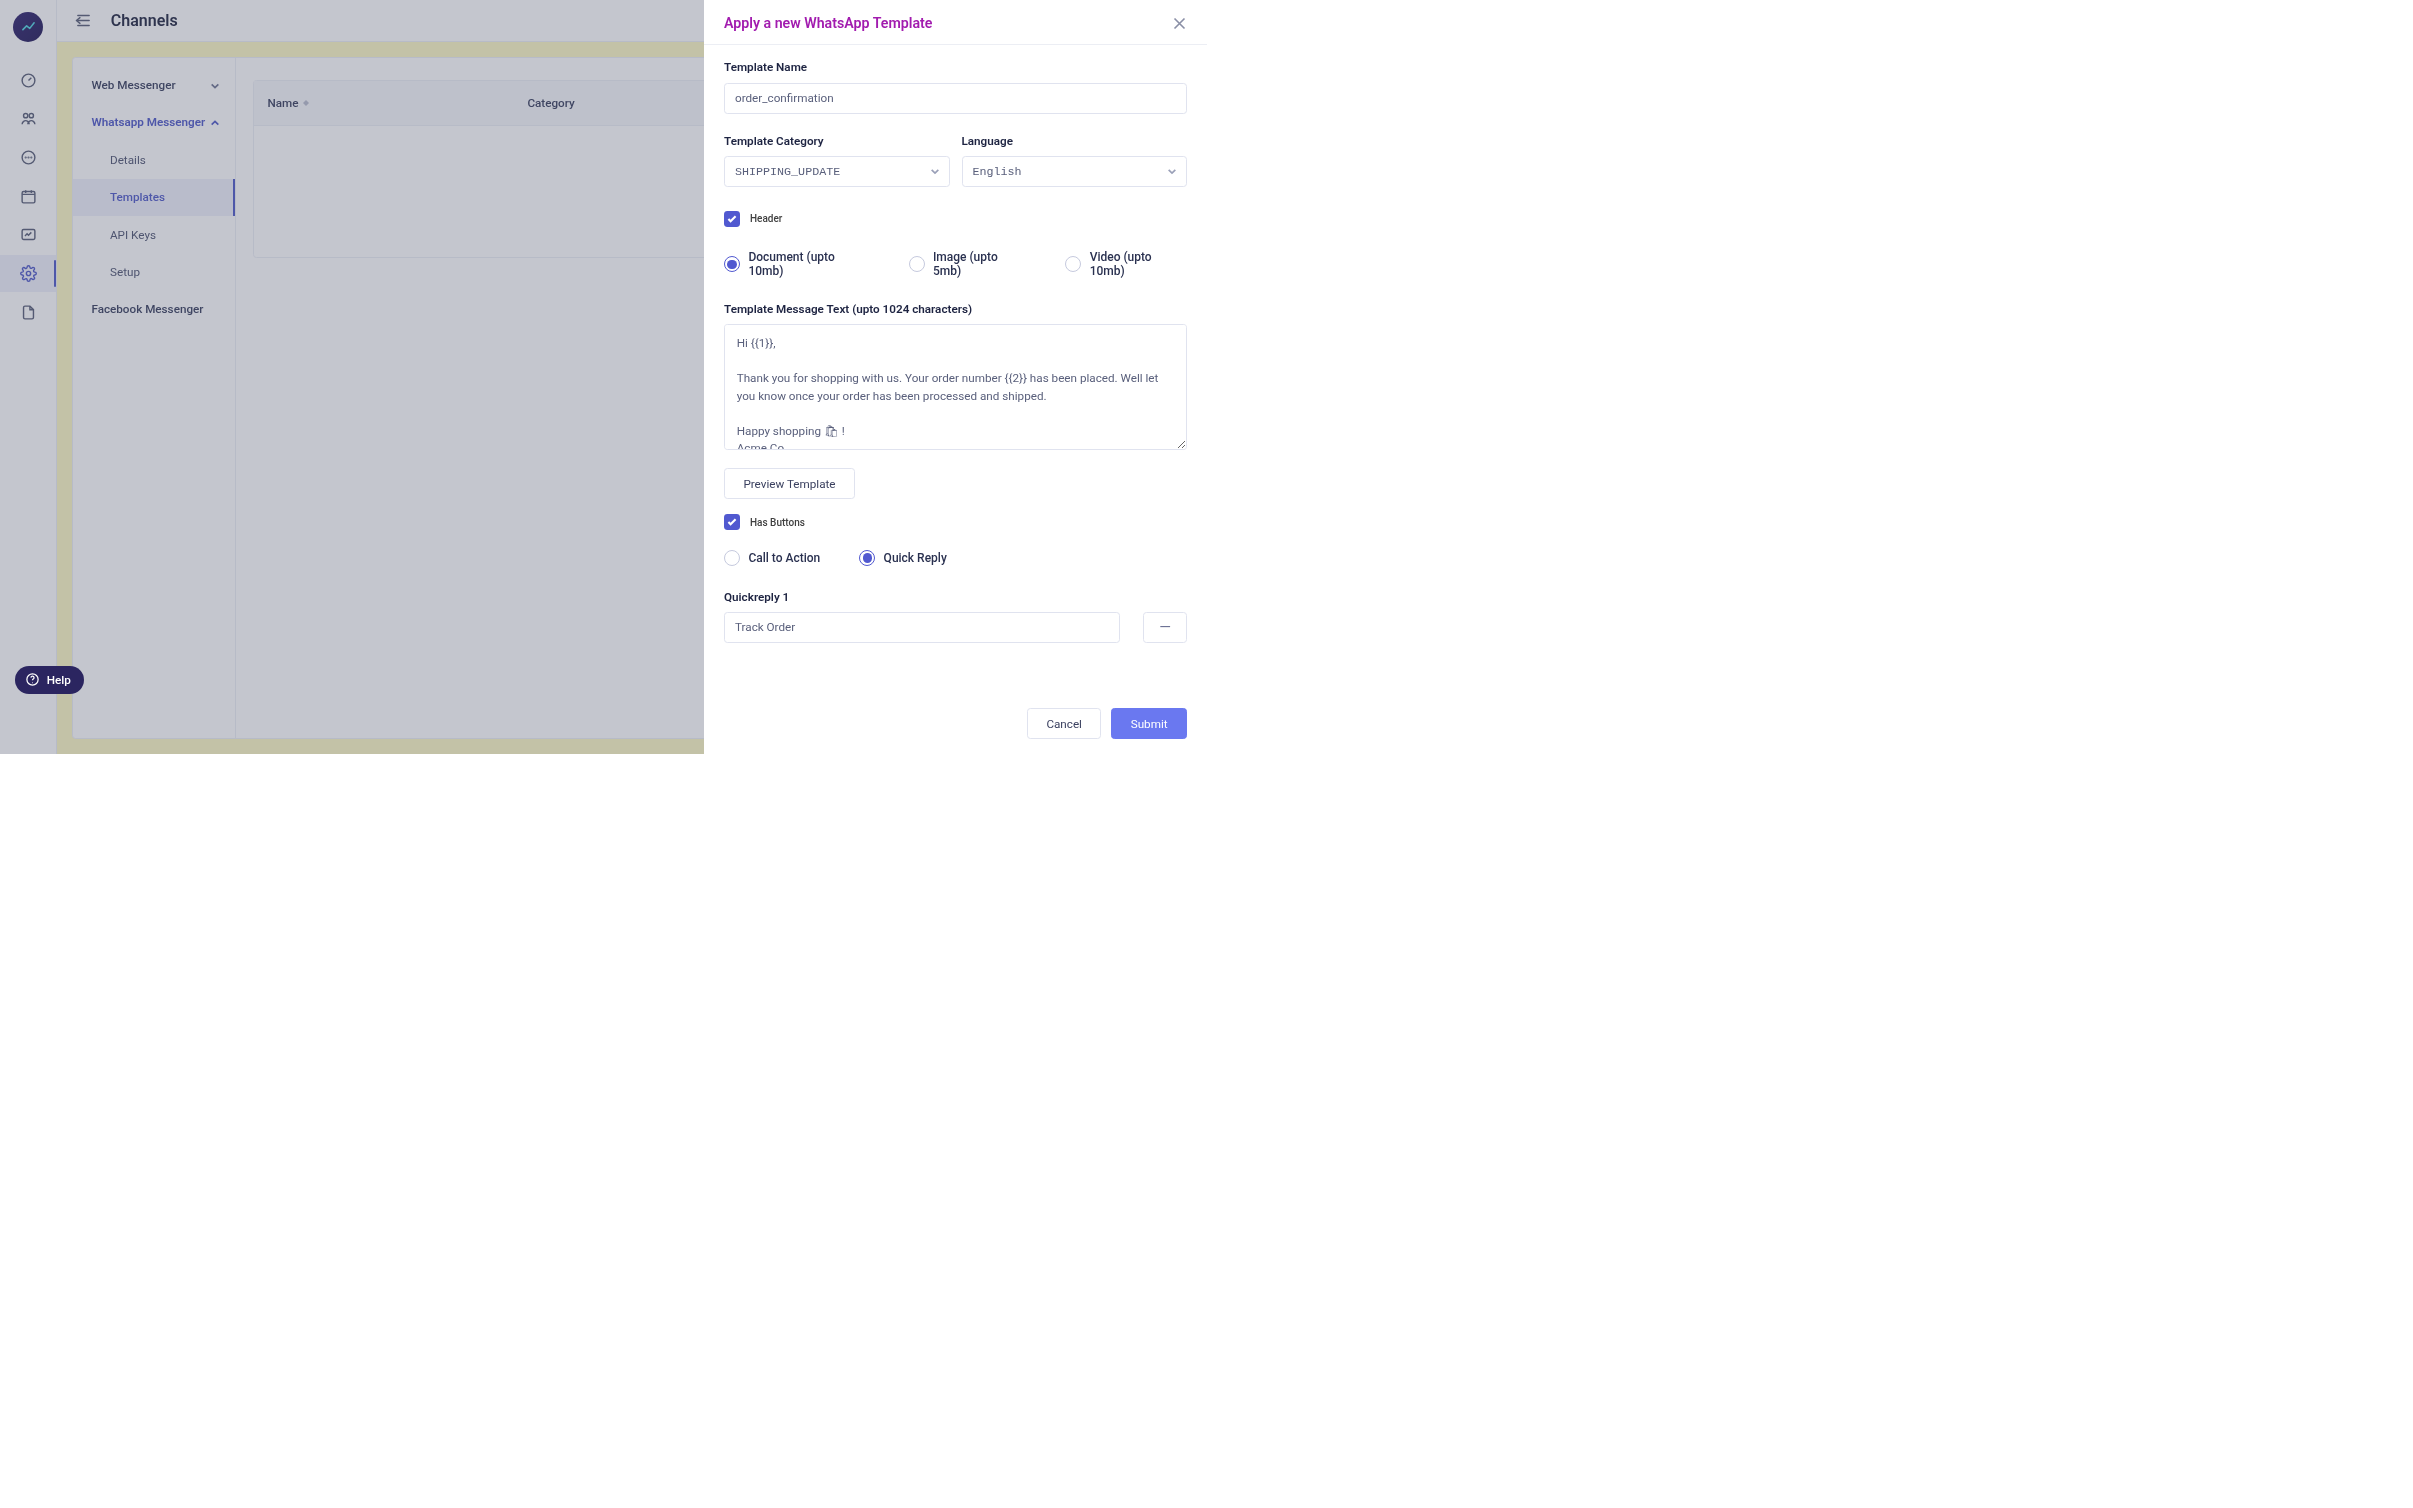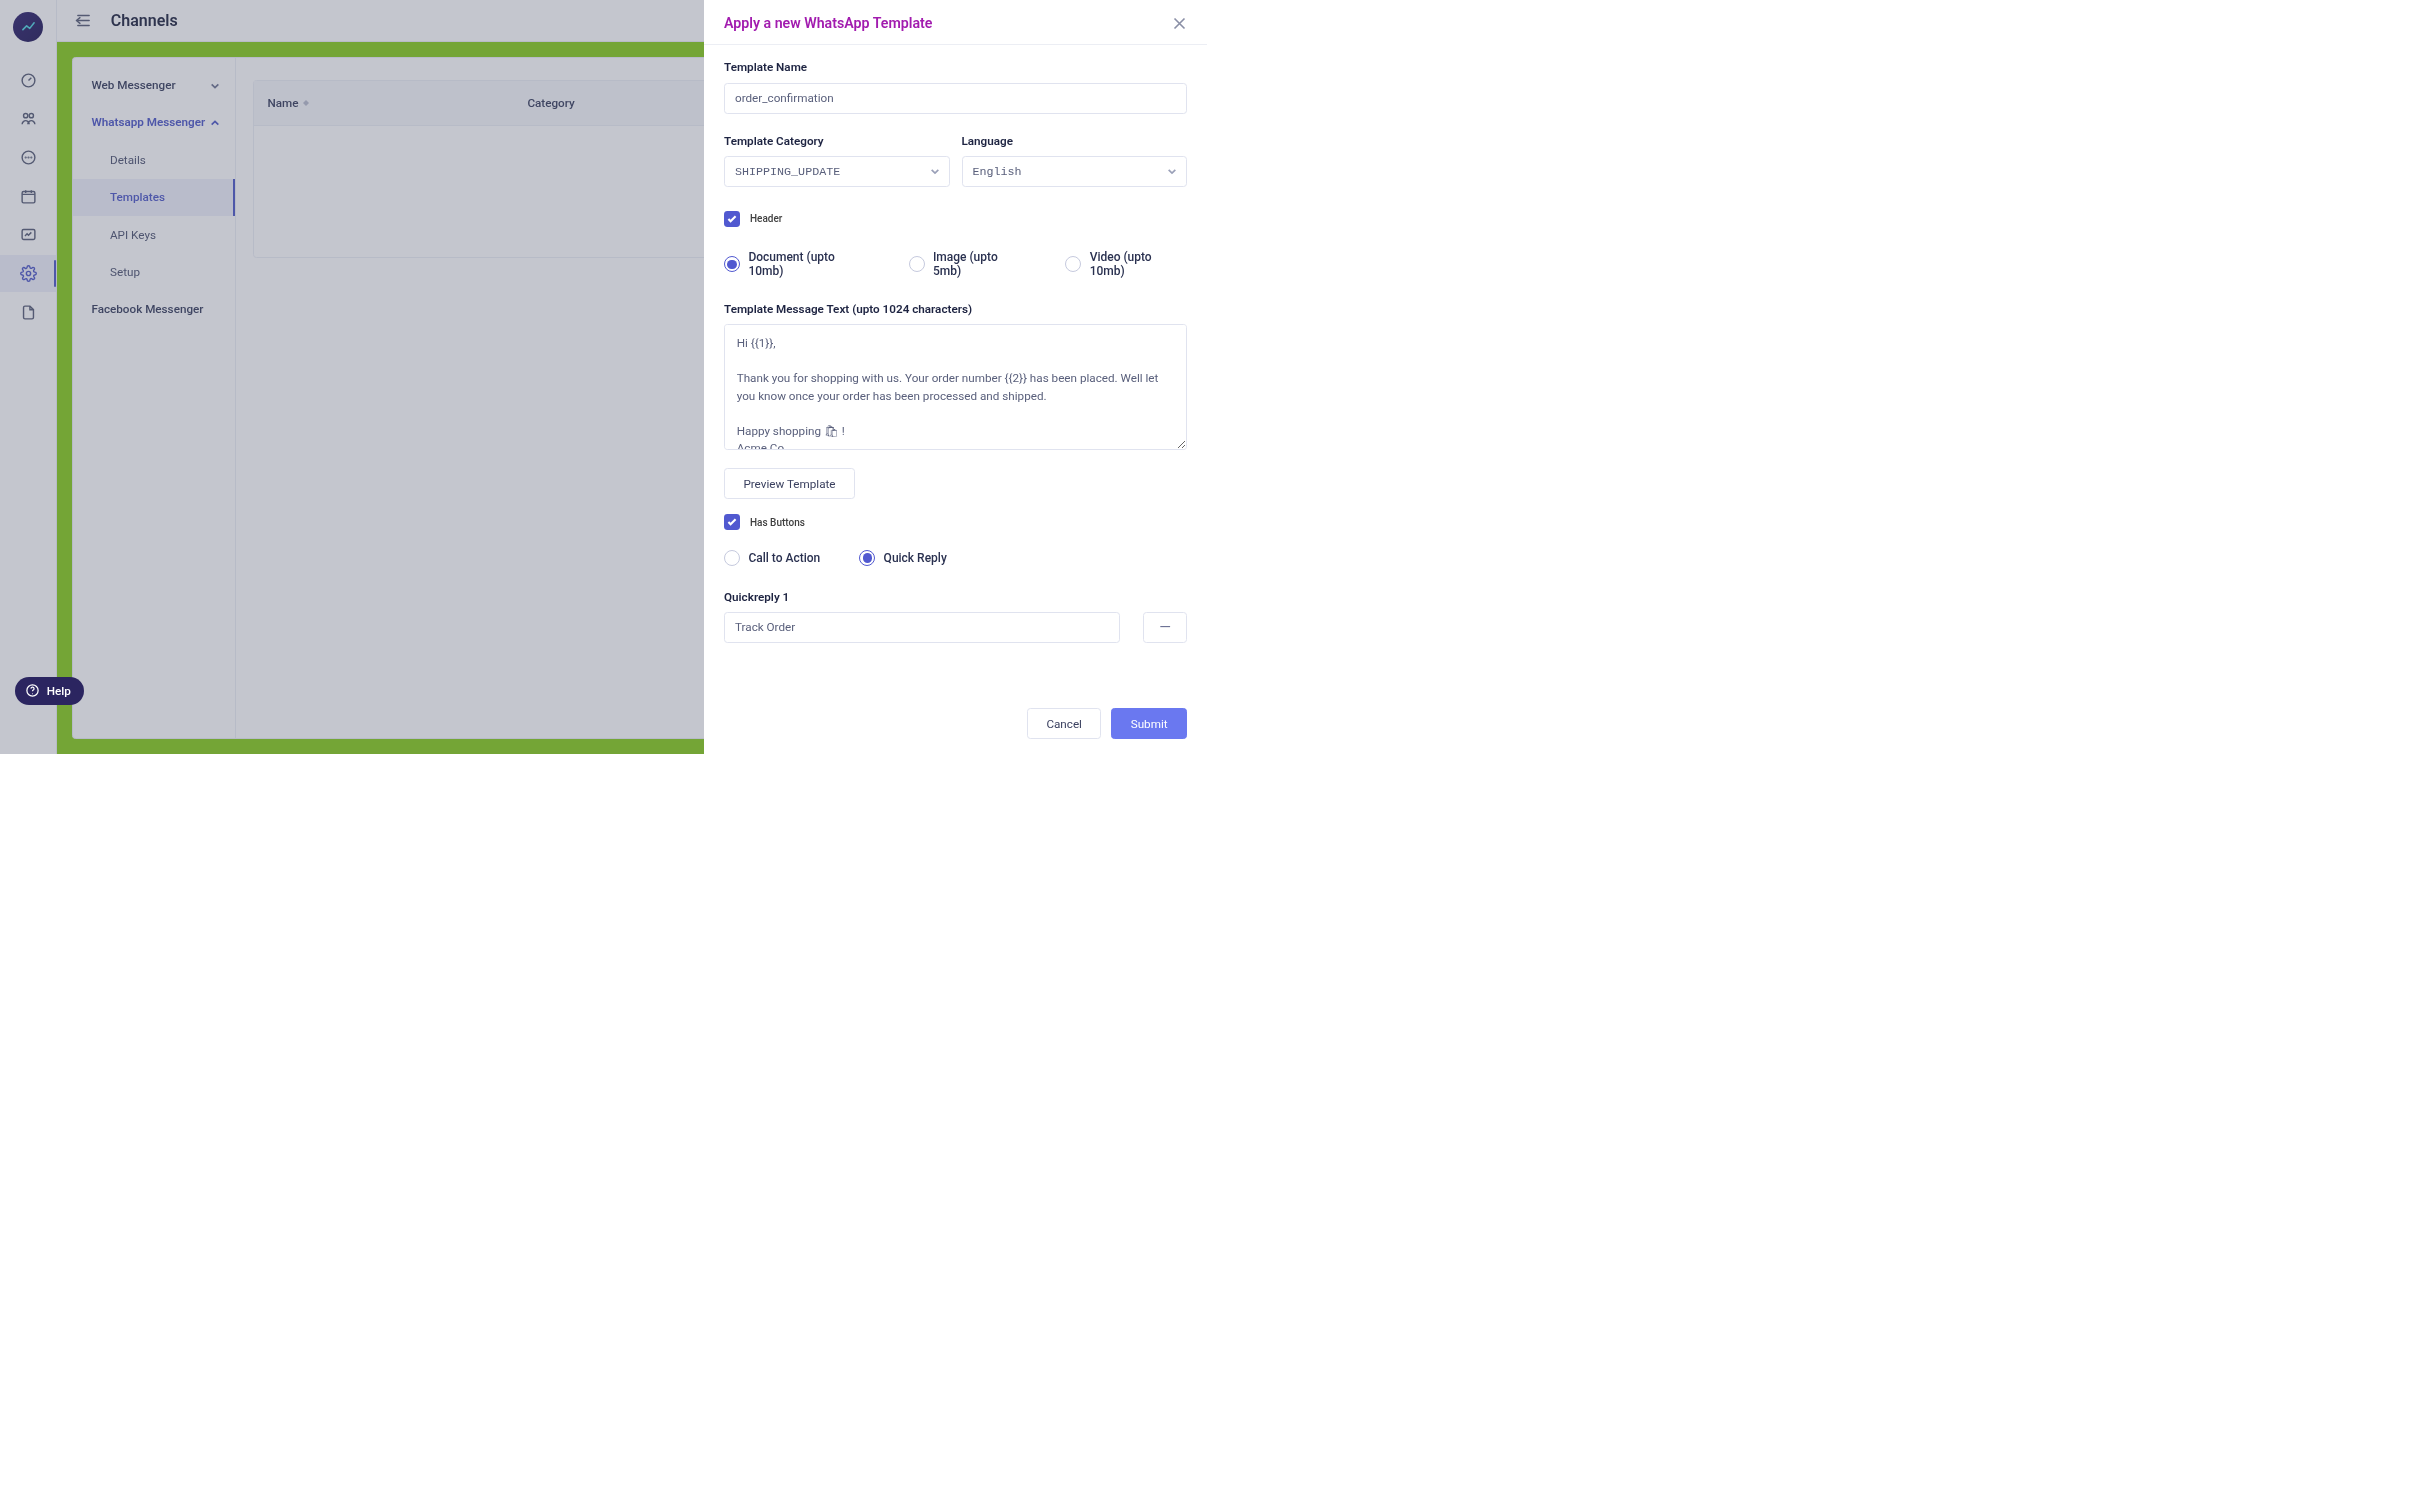--- a/index.html
+++ b/index.html
@@ -79,21 +79,21 @@
     .page-title {
       font-size: 16px;
       font-weight: 600;
       color: #1a1f3b;
       margin-left: 15px;
     }
     
     .content {
       position: absolute;
       left: 57px; top: 42px; right: 0; bottom: 0;
-      background: #84cc16;
+      background: #fef9c3;
       padding: 15px;
       z-index: 3;
     }
     .card {
       background: #fff;
       border: 0.8px solid #eceef4;
       border-radius: 3.4px;
       height: 100%;
       display: flex;
     }
@@ -147,21 +147,21 @@
     .th.cat { flex:1; padding-left: 13.4px;}
     .sort-icon { display:inline-flex; flex-direction:column; gap:0.8px;}
     .sort-icon span{width:0;height:0;border-left:3.4px solid transparent;border-right:3.4px solid transparent;}
     .sort-icon .up{border-bottom:3.4px solid #b7bccc;}
     .sort-icon .dn{border-top:3.4px solid #b7bccc;}
     .tbody { height: 132px; border-top:0.8px solid #eceef4;}
     
     .help-pill {
       position: absolute;
       left: 15px;
-      bottom: 49px;
+      bottom: 60px;
       background: #2b2560;
       color: #fff;
       border-radius: 18.4px;
       padding: 6.7px 13.4px 6.7px 10px;
       display: flex; align-items: center; gap: 6.7px;
       font-size: 11.7px;
       z-index: 60;
       font-weight:500;
     }
     .help-pill svg{width:15px;height:15px;stroke:#fff;fill:none;stroke-width:2;}

